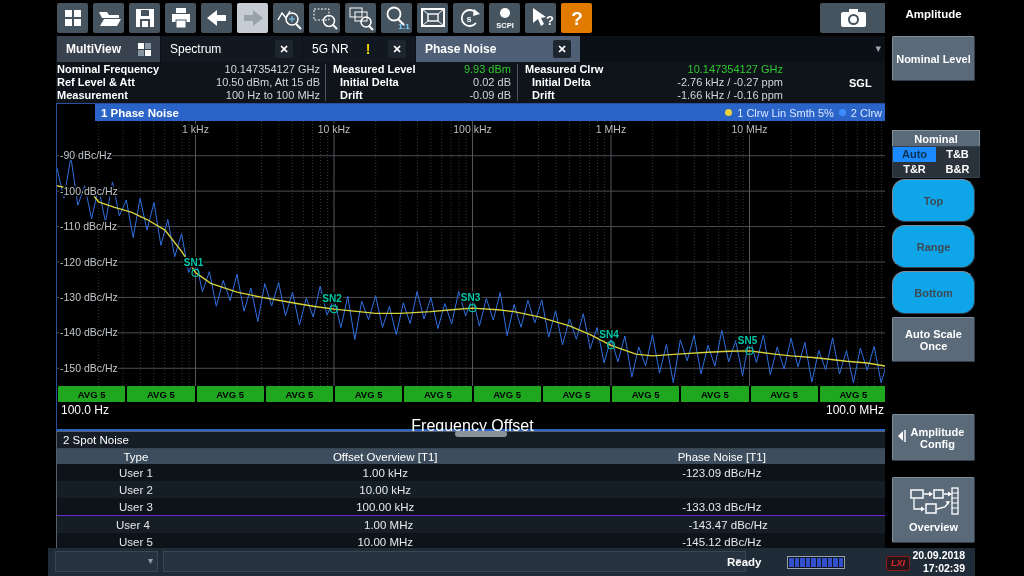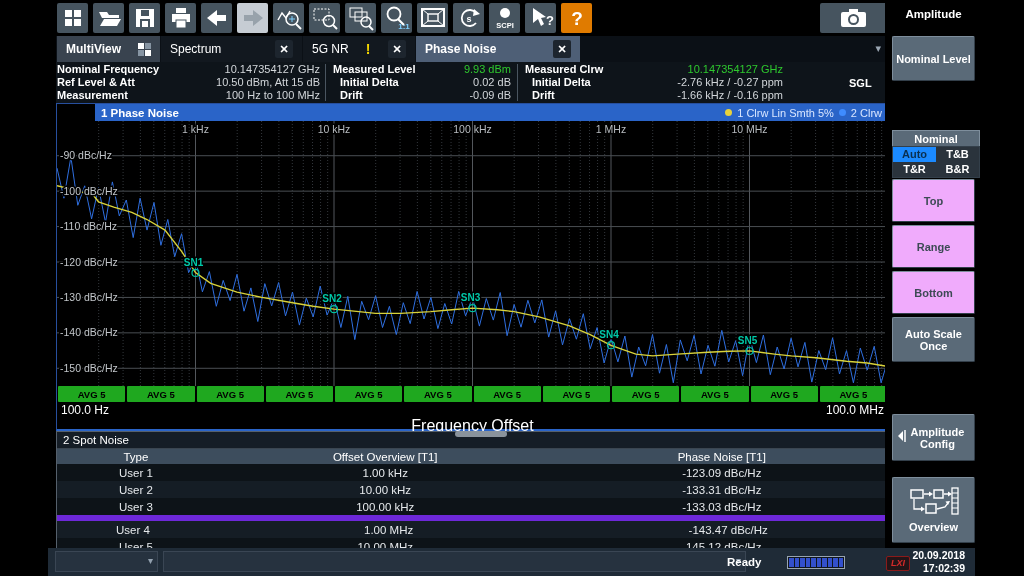--- a/index.html
+++ b/index.html
@@ -56,30 +56,30 @@
   
   #snwin{position:absolute;left:56px;top:431px;width:833px;height:117px;box-sizing:border-box;
          border:1px solid #55606c;background:#0b1016;}
   #snhead{height:16px;line-height:16px;padding-left:6px;font-size:11.5px;background:#151d26;
           border-bottom:1px solid #3a4550;}
   #sncols{height:15px;display:flex;background:#3d4d5d;font-size:11.5px;}
   #sncols span{display:flex;align-items:center;justify-content:center;}
   .sn-row{height:17px;display:flex;font-size:11.5px;color:#e6e9ec;}
   .sn-row:nth-child(odd){background:#0d1318;}
   .sn-row:nth-child(even){background:#151d25;}
-  .sn-row.divider{border-top:6px solid #6d28d9;gap:16px;}
+  .sn-row.divider{border-top:1px solid #6d28d9;gap:16px;}
   .sn-row span{display:flex;align-items:center;justify-content:center;}
   .c0{width:19%;} .c1{width:41%;} .c2{width:40%;}
   
   #sidebar{position:absolute;left:885px;top:0;width:139px;height:576px;background:#000;}
   #sb-title{position:absolute;left:7px;top:8px;width:83px;text-align:center;font-weight:bold;font-size:11.5px;}
   .sbtn{position:absolute;left:7px;width:83px;background:#5a6a78;border:1px solid;
         border-color:#7e8e9c #333f4a #333f4a #7e8e9c;box-sizing:border-box;color:#fff;font-weight:bold;
         font-size:11px;display:flex;align-items:center;justify-content:center;text-align:center;border-radius:2px;}
-  .sbtn.disabled{color:#3d4a55;background:#f0abfc;}
+  .sbtn.disabled{color:#3d4a55;background:#0ea5e9;border-radius:13px;}
   #scalebox{position:absolute;left:7px;top:130px;width:88px;}
   #scalehdr{height:16px;background:#5a6a78;font-weight:bold;font-size:11px;text-align:center;line-height:16px;
             border:1px solid #7e8e9c;border-bottom:none;box-sizing:border-box;}
   #scalegrid{display:grid;grid-template-columns:1fr 1fr;background:#2a333c;border:1px solid #333f4a;box-sizing:border-box;}
   .scell{height:15px;line-height:15px;text-align:center;font-size:11px;font-weight:bold;color:#fff;}
   .scell.sel{background:#1b8aff;color:#0a3050;}
   #cfg-arrow{position:absolute;left:4px;top:14px;}
   
   #statusbar{position:absolute;left:48px;top:548px;width:837px;height:28px;background:#1f2b37;}
   .sfield{position:absolute;top:3px;height:21px;background:#26323f;border:1px solid #3a4654;box-sizing:border-box;}
@@ -412,21 +412,20 @@
     </div>
     <div>
       <div class="sn-row">
         <span class="c0">User 1</span>
         <span class="c1">1.00 kHz</span>
         <span class="c2">-123.09 dBc/Hz</span>
       </div>
       <div class="sn-row">
         <span class="c0">User 2</span>
         <span class="c1">10.00 kHz</span>
-        <span class="c2">-133.31 dBc/Hz</span>
       </div>
       <div class="sn-row">
         <span class="c0">User 3</span>
         <span class="c1">100.00 kHz</span>
         <span class="c2">-133.03 dBc/Hz</span>
       </div>
       <div class="sn-row divider">
         <span class="c0">User 4</span>
         <span class="c1">1.00 MHz</span>
         <span class="c2">-143.47 dBc/Hz</span>

